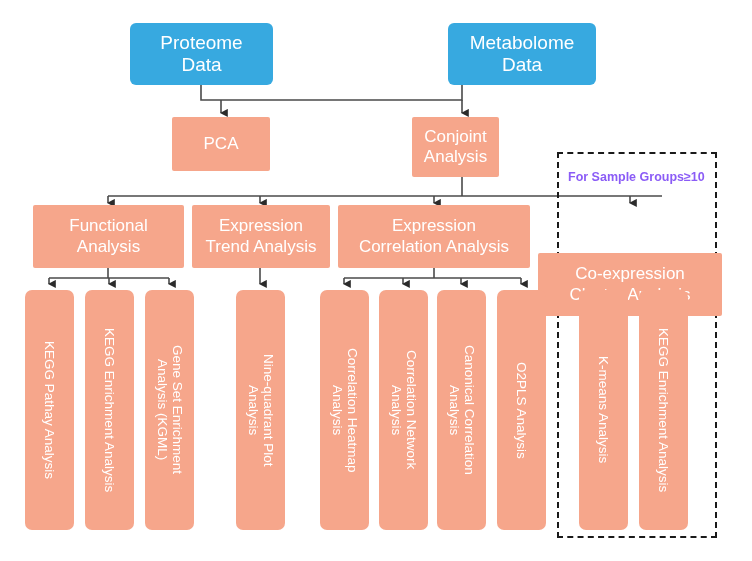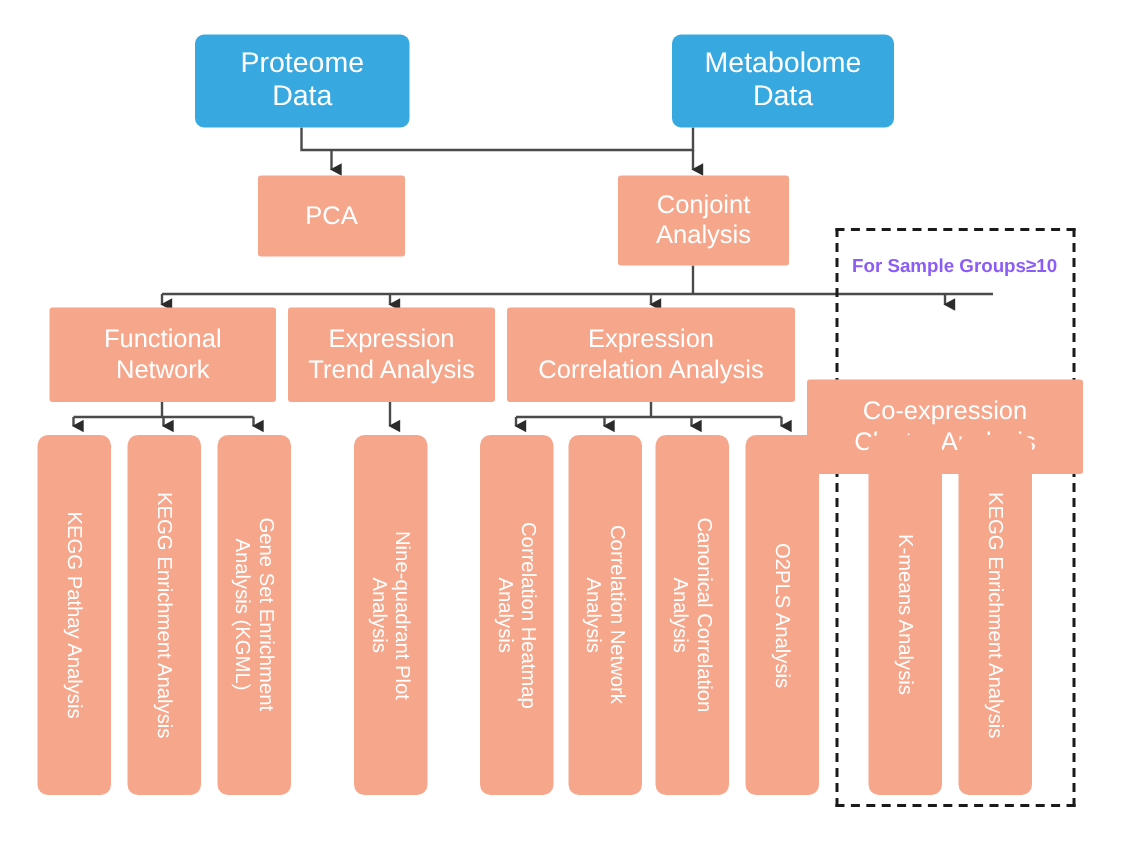--- a/index.html
+++ b/index.html
@@ -132,28 +132,28 @@
 Data</span>
   </div>
   <div class="node blue" style="left:420px; top:23px; width:148px; height:62px;margin-left:28px;">
     <span class="label">Metabolome
 Data</span>
   </div>
 
   <div class="node salmon" style="left:172px; top:117px; width:98px; height:54px;">
     <span class="label">PCA</span>
   </div>
-  <div class="node salmon" style="left:412px; top:117px; width:114px; height:60px;">
+  <div class="node salmon" style="left:412px; top:117px; width:87px; height:60px;">
     <span class="label">Conjoint
 Analysis</span>
   </div>
 
   <div class="node salmon" style="left:33px; top:205px; width:151px; height:63px;">
     <span class="label">Functional
-Network</span>
+Analysis</span>
   </div>
   <div class="node salmon" style="left:192px; top:205px; width:138px; height:63px;">
     <span class="label">Expression
 Trend Analysis</span>
   </div>
   <div class="node salmon" style="left:338px; top:205px; width:192px; height:63px;">
     <span class="label">Expression
 Correlation Analysis</span>
   </div>
   <div class="node salmon" style="left:538px; top:205px; width:184px; height:63px;margin-top:48px;">

